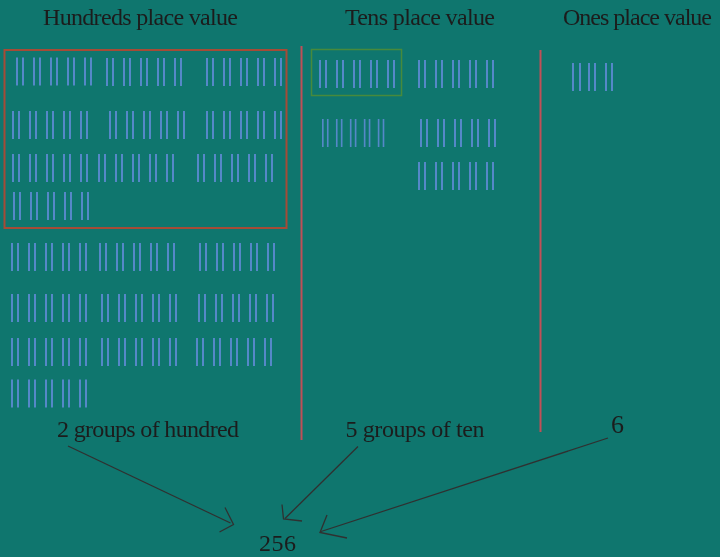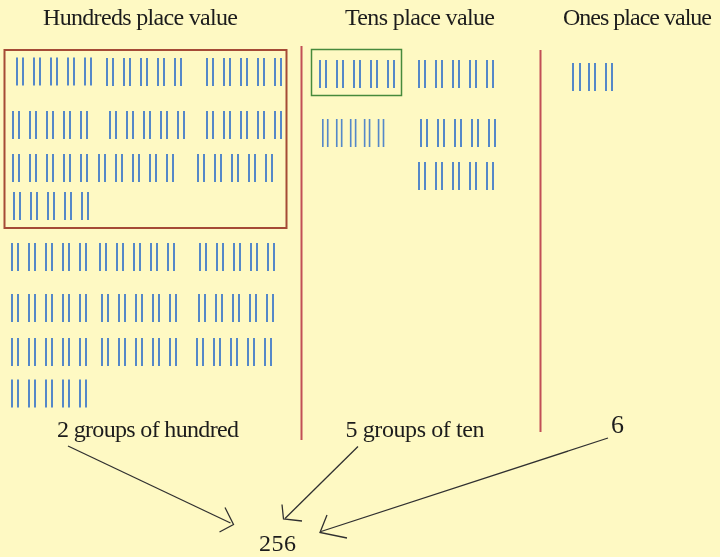--- a/index.html
+++ b/index.html
@@ -1,16 +1,16 @@
 <!DOCTYPE html>
 <html><head>
 <meta charset="utf-8">
 <style>
   html,body{margin:0;padding:0;background:#ffffff;}
-  #canvas{position:relative;width:720px;height:557px;background:#fef9c3;overflow:hidden;}
+  #canvas{position:relative;width:720px;height:557px;background:#0f766e;overflow:hidden;}
   svg text{font-family:"Liberation Serif", serif; fill:#1c1c1c;}
 </style>
 </head>
 <body>
 <div id="canvas">
 <svg width="720" height="557" viewBox="0 0 720 557" xmlns="http://www.w3.org/2000/svg">
   <defs>
     <filter id="soft" x="-20%" y="-20%" width="140%" height="140%">
           <feGaussianBlur stdDeviation="0.45"></feGaussianBlur>
         </filter>

